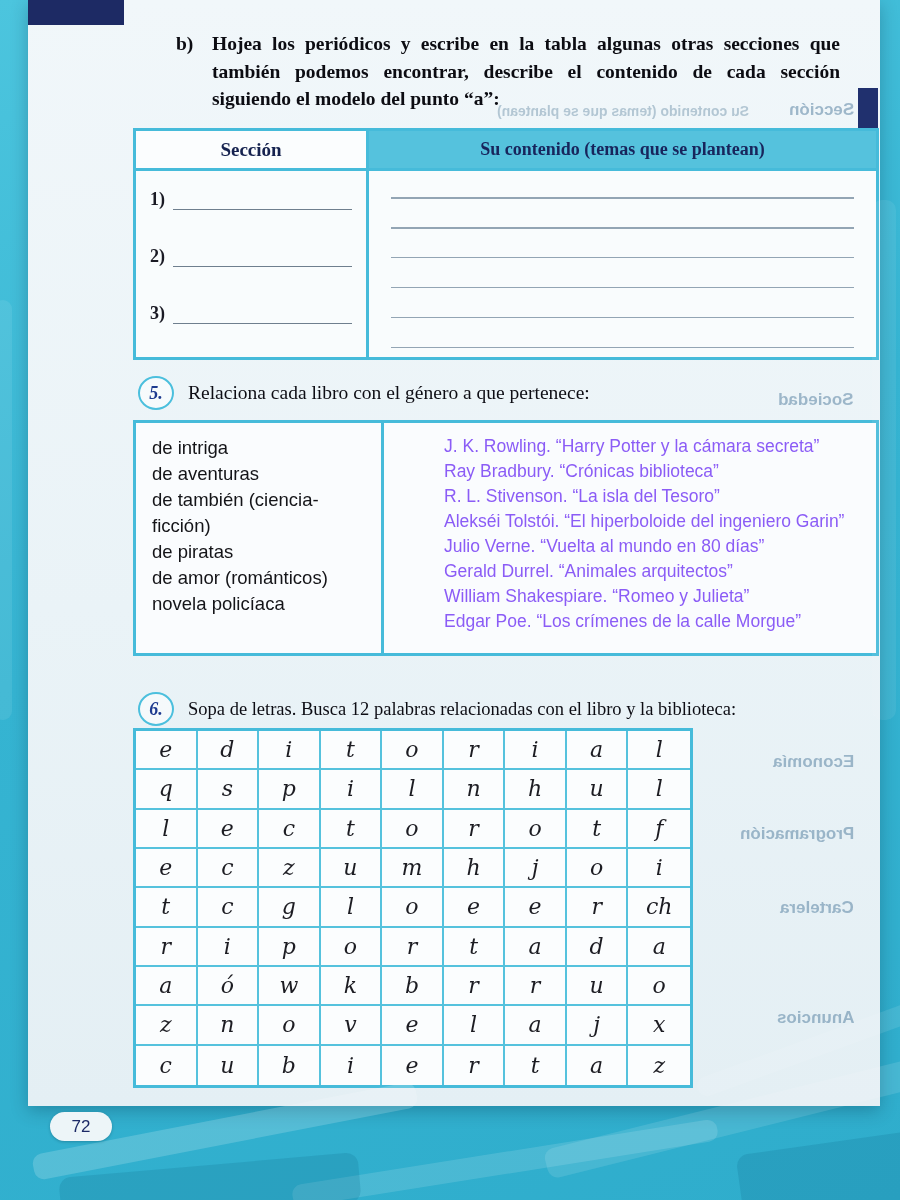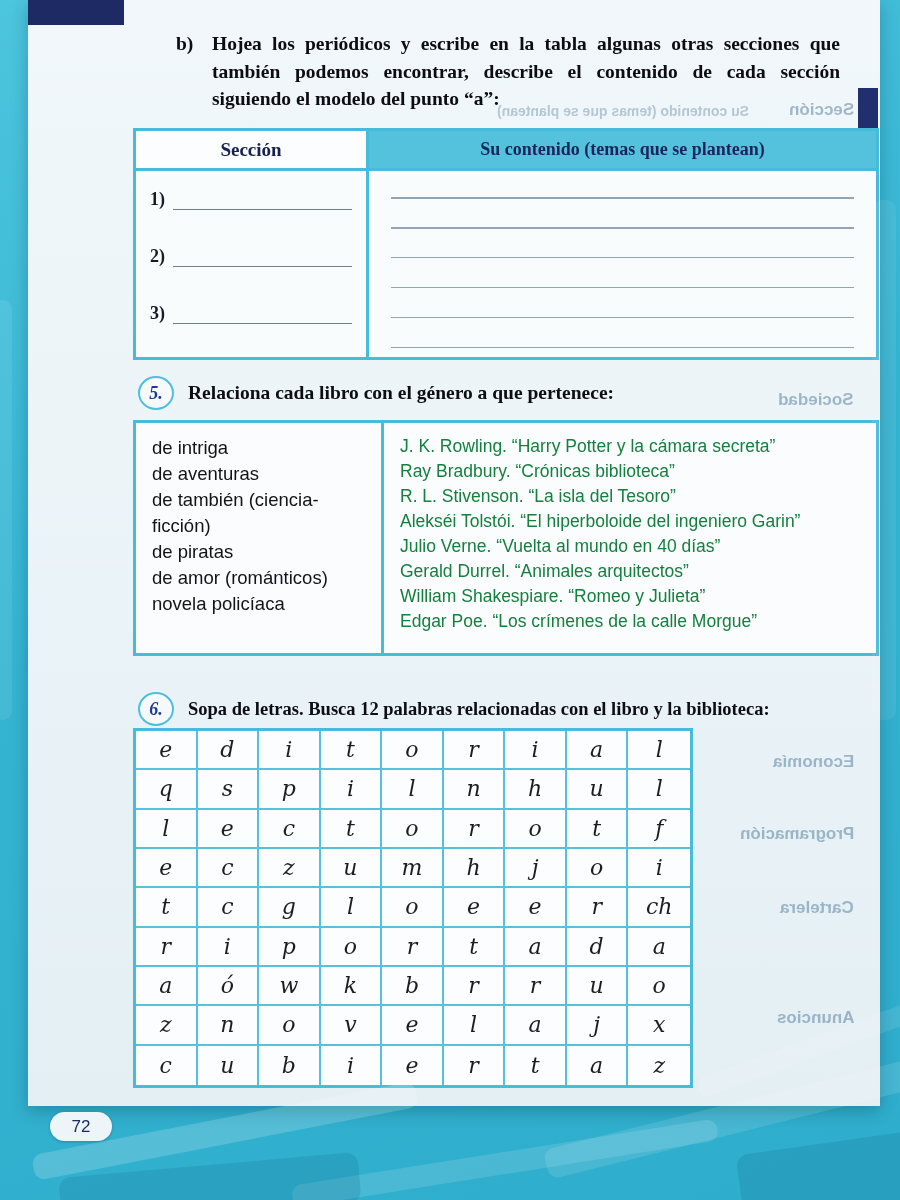--- a/index.html
+++ b/index.html
@@ -42,30 +42,30 @@
   .tb-right { flex:1; position:relative; }
   .ruled { position:absolute; left:22px; right:22px; top:26px; height:166px;
            background:repeating-linear-gradient(to bottom,#93a5b4 0 1.5px, transparent 1.5px 30px); }
 
   
   .ex-header { position:absolute; display:flex; align-items:center; gap:14px; }
   .circle { width:36px; height:34px; border:2.5px solid #4bbfdd; border-radius:50%;
             display:flex; align-items:center; justify-content:center;
             font-style:italic; font-weight:bold; font-size:18px; color:#1d3a8f;
             background:rgba(255,255,255,.55); flex:0 0 36px; }
-  .ex-title { font-weight:bold; font-size:19.5px; color:#0d0d14; }
+  .ex-title { font-weight:normal; font-size:19.5px; color:#0d0d14; }
   #ex6-header .ex-title { font-size:18.5px; }
 
   
   .books { position:absolute; left:105px; top:420px; width:746px; height:236px;
            border:3px solid #46bbda; background:#fafcfe; display:flex; }
   .genres { width:248px; border-right:3px solid #46bbda; padding:12px 14px 0 16px;
             font-family:"Liberation Sans",sans-serif; font-size:18.5px; color:#141418; line-height:26px; }
   .books-list { flex:1; padding:11px 8px 0 16px; font-family:"Liberation Sans",sans-serif;
-                font-size:17.5px; color:#15803d; line-height:25px; white-space:nowrap; overflow:hidden; }
+                font-size:17.5px; color:#8b5cf6; line-height:25px; white-space:nowrap; overflow:hidden;margin-left:44px; }
 
   
   .sopa { position:absolute; left:105px; top:728px; width:560px; height:360px;
           border:3px solid #46bbda; display:grid;
           grid-template-columns:repeat(9,1fr); grid-template-rows:repeat(9,1fr);
           background:#fbfdfe; }
   .grid-cell { border-right:2px solid #55c2dd; border-bottom:2px solid #55c2dd;
                display:flex; align-items:center; justify-content:center;
                font-family:"DejaVu Serif", serif; font-style:italic; font-size:22px; color:#1c1c22; }
   .grid-cell:nth-child(9n) { border-right:none; }
@@ -150,21 +150,21 @@
       <div>de también (ciencia-ficción)</div>
       <div>de piratas</div>
       <div>de amor (románticos)</div>
       <div>novela policíaca</div>
     </div>
     <div class="books-list">
       <div>J. K. Rowling. “Harry Potter y la cámara secreta”</div>
       <div>Ray Bradbury. “Crónicas biblioteca”</div>
       <div>R. L. Stivenson. “La isla del Tesoro”</div>
       <div>Alekséi Tolstói. “El hiperboloide del ingeniero Garin”</div>
-      <div>Julio Verne. “Vuelta al mundo en 40 días”</div>
+      <div>Julio Verne. “Vuelta al mundo en 80 días”</div>
       <div>Gerald Durrel. “Animales arquitectos”</div>
       <div>William Shakespiare. “Romeo y Julieta”</div>
       <div>Edgar Poe. “Los crímenes de la calle Morgue”</div>
     </div>
   </div>
 
   <div class="ex-header" id="ex6-header" style="left:110px; top:692px;">
     <div class="circle">6.</div>
     <div class="ex-title">Sopa de letras. Busca 12 palabras relacionadas con el libro y la biblioteca:</div>
   </div>

